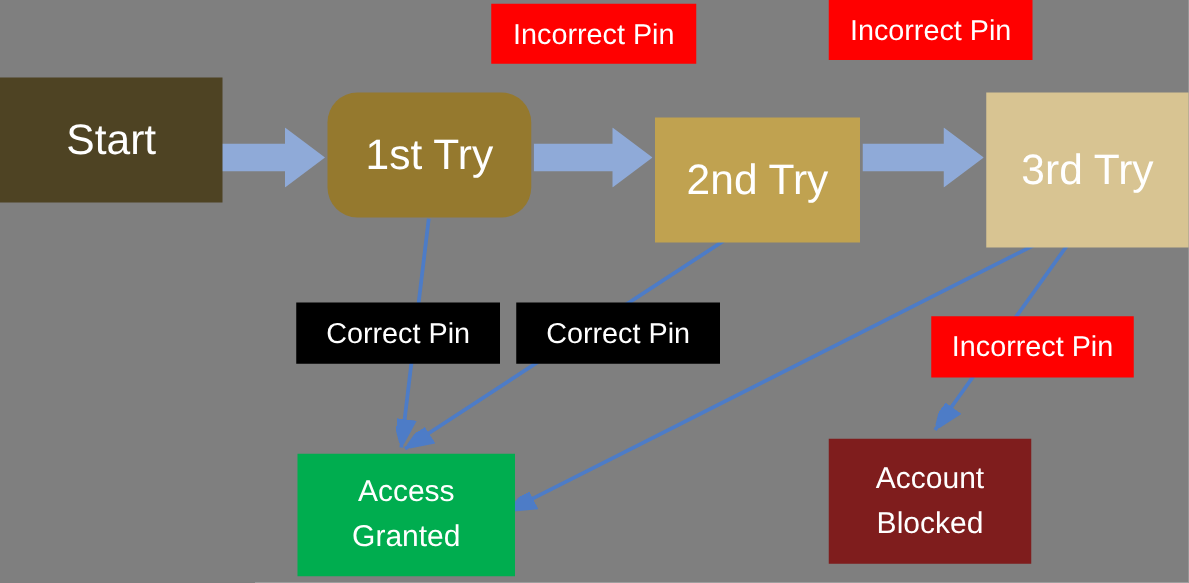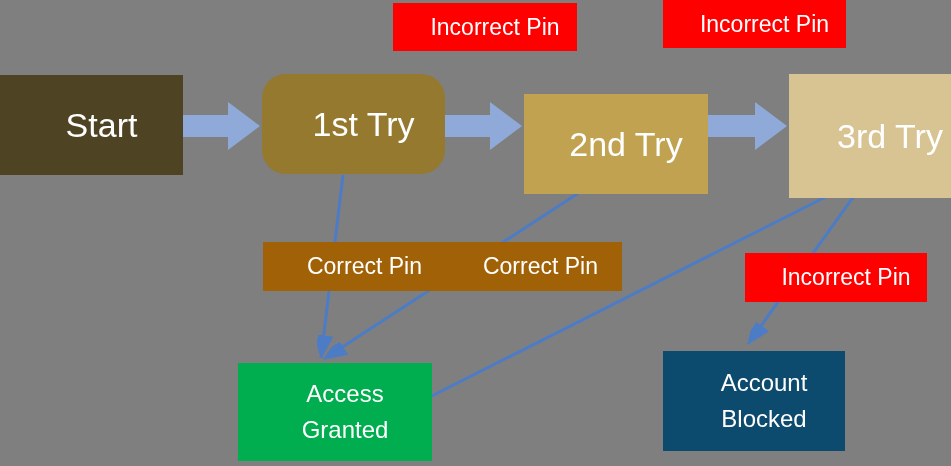--- a/index.html
+++ b/index.html
@@ -22,34 +22,33 @@
     position: absolute;
     z-index: 2;
   }
   .node, .tag {
     position: absolute;
     display: flex;
     align-items: center;
     justify-content: center;
     text-align: center;
     z-index: 3;
-    padding-left: 20px;
   }
   .node { font-size: 34px; }
-  .n-start   { left: 0;     top: 75px;  width: 163px; height: 100px; background: #4e4323; }
+  .n-start   { left: 0;     top: 62px;  width: 178px; height: 100px; background: #4e4323; }
   .n-try1    { left: 262px; top: 74px;  width: 163px; height: 100px; background: #95792e; border-radius: 24px; }
   .n-try2    { left: 524px; top: 74px;  width: 164px; height: 100px; background: #c0a250; margin-top: 20px; }
   .n-try3    { left: 789px; top: 74px;  width: 162px; height: 124px; background: #d8c492; }
   .n-access  { left: 238px; top: 363px; width: 174px; height: 98px;  background: #00ad4f;
                font-size: 24px; line-height: 1.5; white-space: pre-line; }
-  .n-blocked { left: 663px; top: 351px; width: 162px; height: 100px; background: #0c4a6e;
+  .n-blocked { left: 663px; top: 351px; width: 162px; height: 100px; background: #7f1d1d;
                font-size: 24px; line-height: 1.5; white-space: pre-line; }
   .tag { font-size: 23px; }
   .tag-red   { background: #ff0000; }
-  .tag-green { background: #a16207; margin-left: 26px; }
+  .tag-green { background: #000000; }
   .t-ip1 { left: 393px; top: 3px;   width: 164px; height: 48px; }
   .t-ip2 { left: 663px; top: 0;     width: 163px; height: 48px; }
   .t-ip3 { left: 745px; top: 253px; width: 162px; height: 49px; }
   .t-cp1 { left: 237px; top: 242px; width: 163px; height: 49px; }
   .t-cp2 { left: 413px; top: 242px; width: 163px; height: 49px; }
   .a1 { left: 165px; top: 102px; }
   .a2 { left: 427px; top: 102px; }
   .a3 { left: 690px; top: 102px; }
 </style>
 </head>

